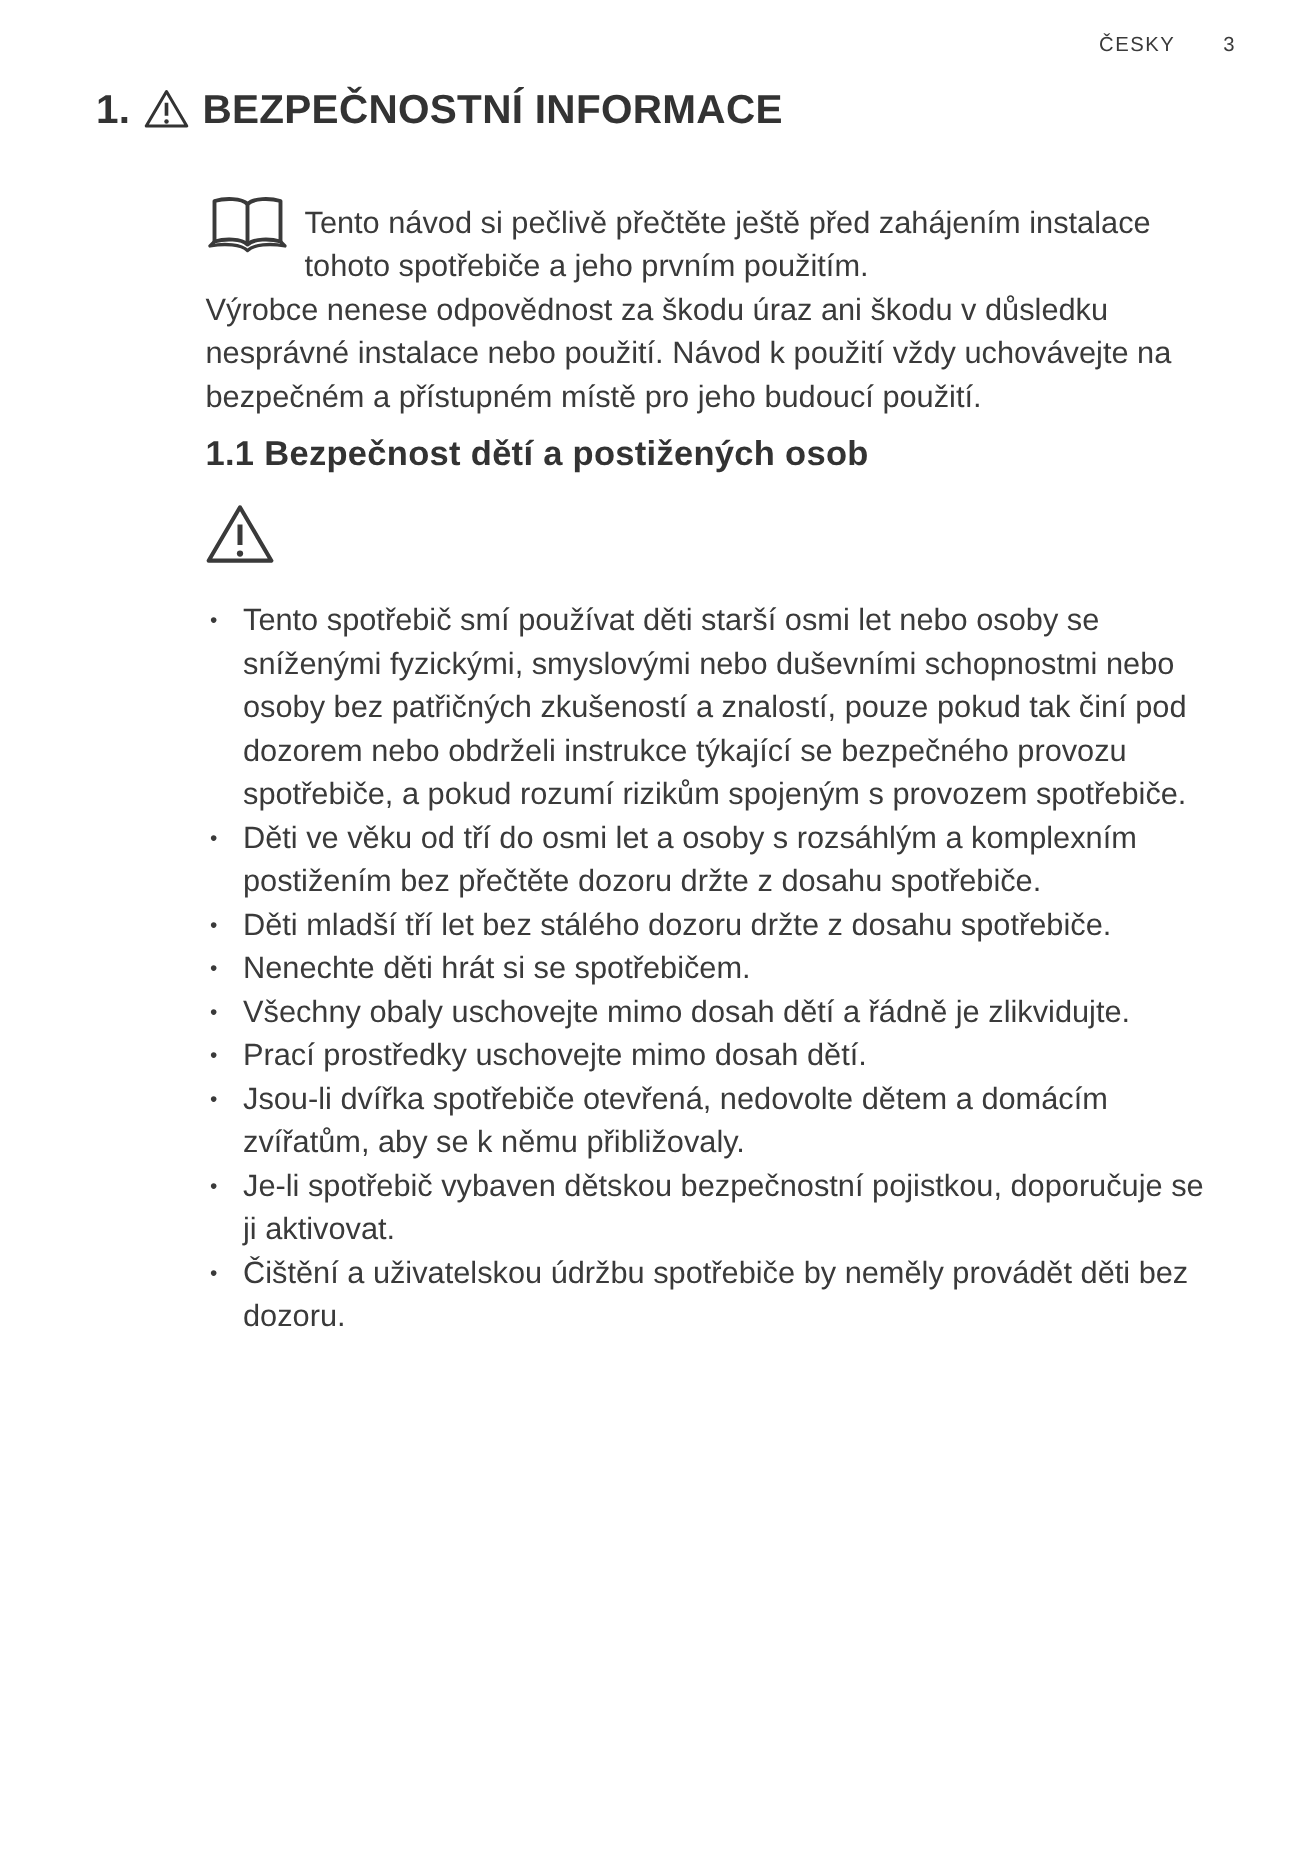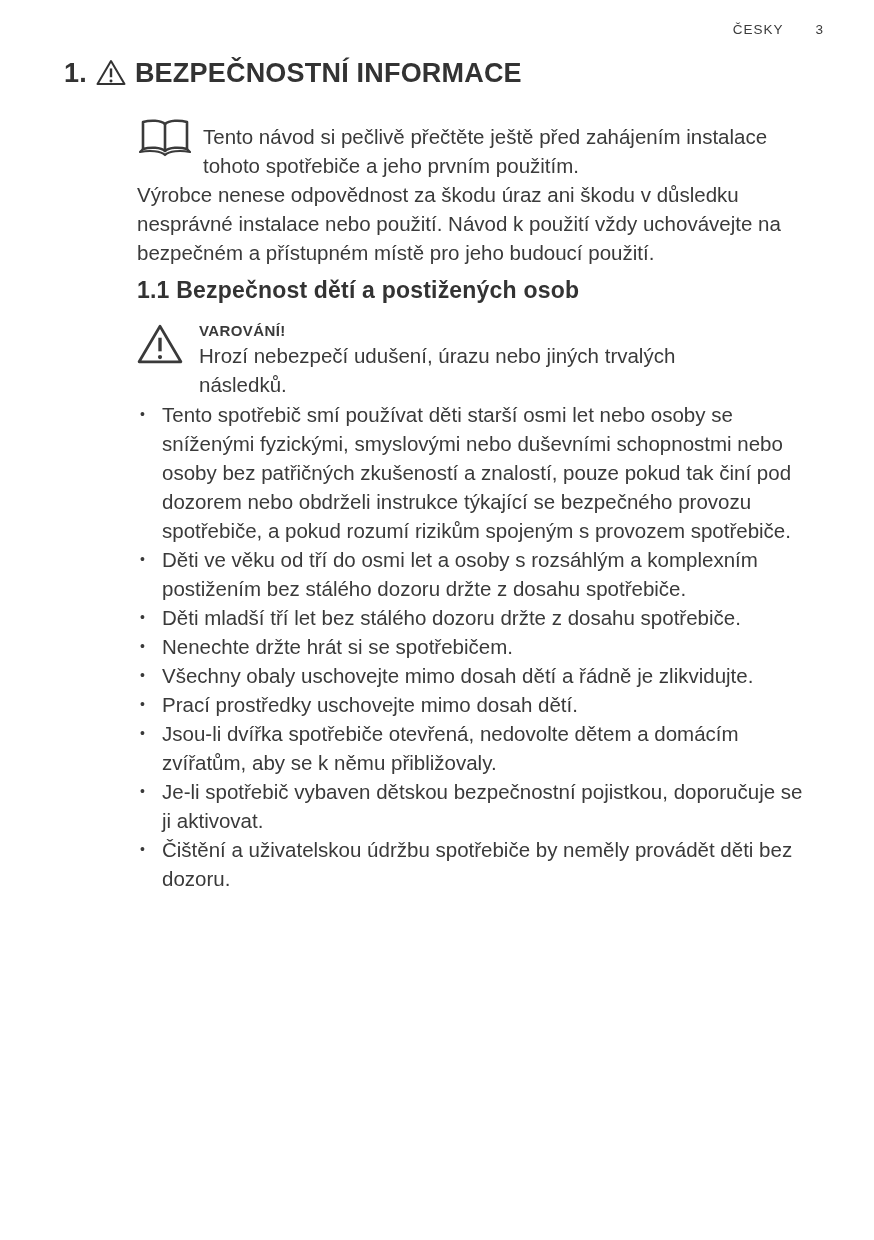--- a/index.html
+++ b/index.html
@@ -23,21 +23,21 @@
   .section-title {
     position:absolute; top:58px; left:64px;
     font-size:27px; font-weight:700; color:#333333;
     display:flex; align-items:center; gap:9px;
     letter-spacing:0.2px;
     white-space:nowrap;
   }
   .title-warn-icon { display:inline-flex; margin-top:-2px; }
 
   .content {
-    position:absolute; top:122px; left:137px;
+    position:absolute; top:134px; left:137px;
     width:672px;
     font-size:20.5px; line-height:29px;
   }
 
   .book-icon {
     float:left;
     width:56px; height:42px;
     margin:-6px 10px 0 0;
   }
 
@@ -60,21 +60,21 @@
   }
   .warning-body { max-width:545px; }
   .warning-label {
     font-size:15px; font-weight:700; letter-spacing:0.4px;
     line-height:20px;
   }
   .warning-body p { margin:0; }
 
   .bullets {
     list-style:none;
-    margin-top:1px;
+    margin-top:22px;
   }
   .bullets li {
     position:relative;
     padding-left:25px;
   }
   .bullets li::before {
     content:"\2022";
     position:absolute; left:3px; top:0;
     font-size:14px; line-height:29px;
     color:#3a3a3a;
@@ -121,31 +121,27 @@
     <h2 class="subsection-title">1.1 Bezpečnost dětí a postižených osob</h2>
 
     <div class="warning-block">
       <span class="warning-triangle">
         <svg width="46" height="42" viewBox="0 0 44 40" aria-hidden="true">
           <path d="M22 3 L42 37 L2 37 Z" fill="none" stroke="#3a3a3a" stroke-width="2.6" stroke-linejoin="round"></path>
           <line x1="22" y1="14" x2="22" y2="27" stroke="#3a3a3a" stroke-width="3.2"></line>
           <circle cx="22" cy="32.5" r="2" fill="#3a3a3a"></circle>
         </svg>
       </span>
-      <div class="warning-body">
-        <div class="warning-label">VAROVÁNÍ!</div>
-        <p>Hrozí nebezpečí udušení, úrazu nebo jiných trvalých následků.</p>
-      </div>
     </div>
 
     <ul class="bullets">
       <li>Tento spotřebič smí používat děti starší osmi let nebo osoby se sníženými fyzickými, smyslovými nebo duševními schopnostmi nebo osoby bez patřičných zkušeností a znalostí, pouze pokud tak činí pod dozorem nebo obdrželi instrukce týkající se bezpečného provozu spotřebiče, a pokud rozumí rizikům spojeným s provozem spotřebiče.</li>
-      <li>Děti ve věku od tří do osmi let a osoby s rozsáhlým a komplexním postižením bez stálého dozoru držte z dosahu spotřebiče.</li>
+      <li>Děti ve věku od tří do osmi let a osoby s rozsáhlým a komplexním postižením bez přečtěte dozoru držte z dosahu spotřebiče.</li>
       <li>Děti mladší tří let bez stálého dozoru držte z dosahu spotřebiče.</li>
-      <li>Nenechte držte hrát si se spotřebičem.</li>
+      <li>Nenechte děti hrát si se spotřebičem.</li>
       <li>Všechny obaly uschovejte mimo dosah dětí a řádně je zlikvidujte.</li>
       <li>Prací prostředky uschovejte mimo dosah dětí.</li>
       <li>Jsou-li dvířka spotřebiče otevřená, nedovolte dětem a domácím zvířatům, aby se k němu přibližovaly.</li>
       <li>Je-li spotřebič vybaven dětskou bezpečnostní pojistkou, doporučuje se ji aktivovat.</li>
       <li>Čištění a uživatelskou údržbu spotřebiče by neměly provádět děti bez dozoru.</li>
     </ul>
 
   </div>
 </div>
 

